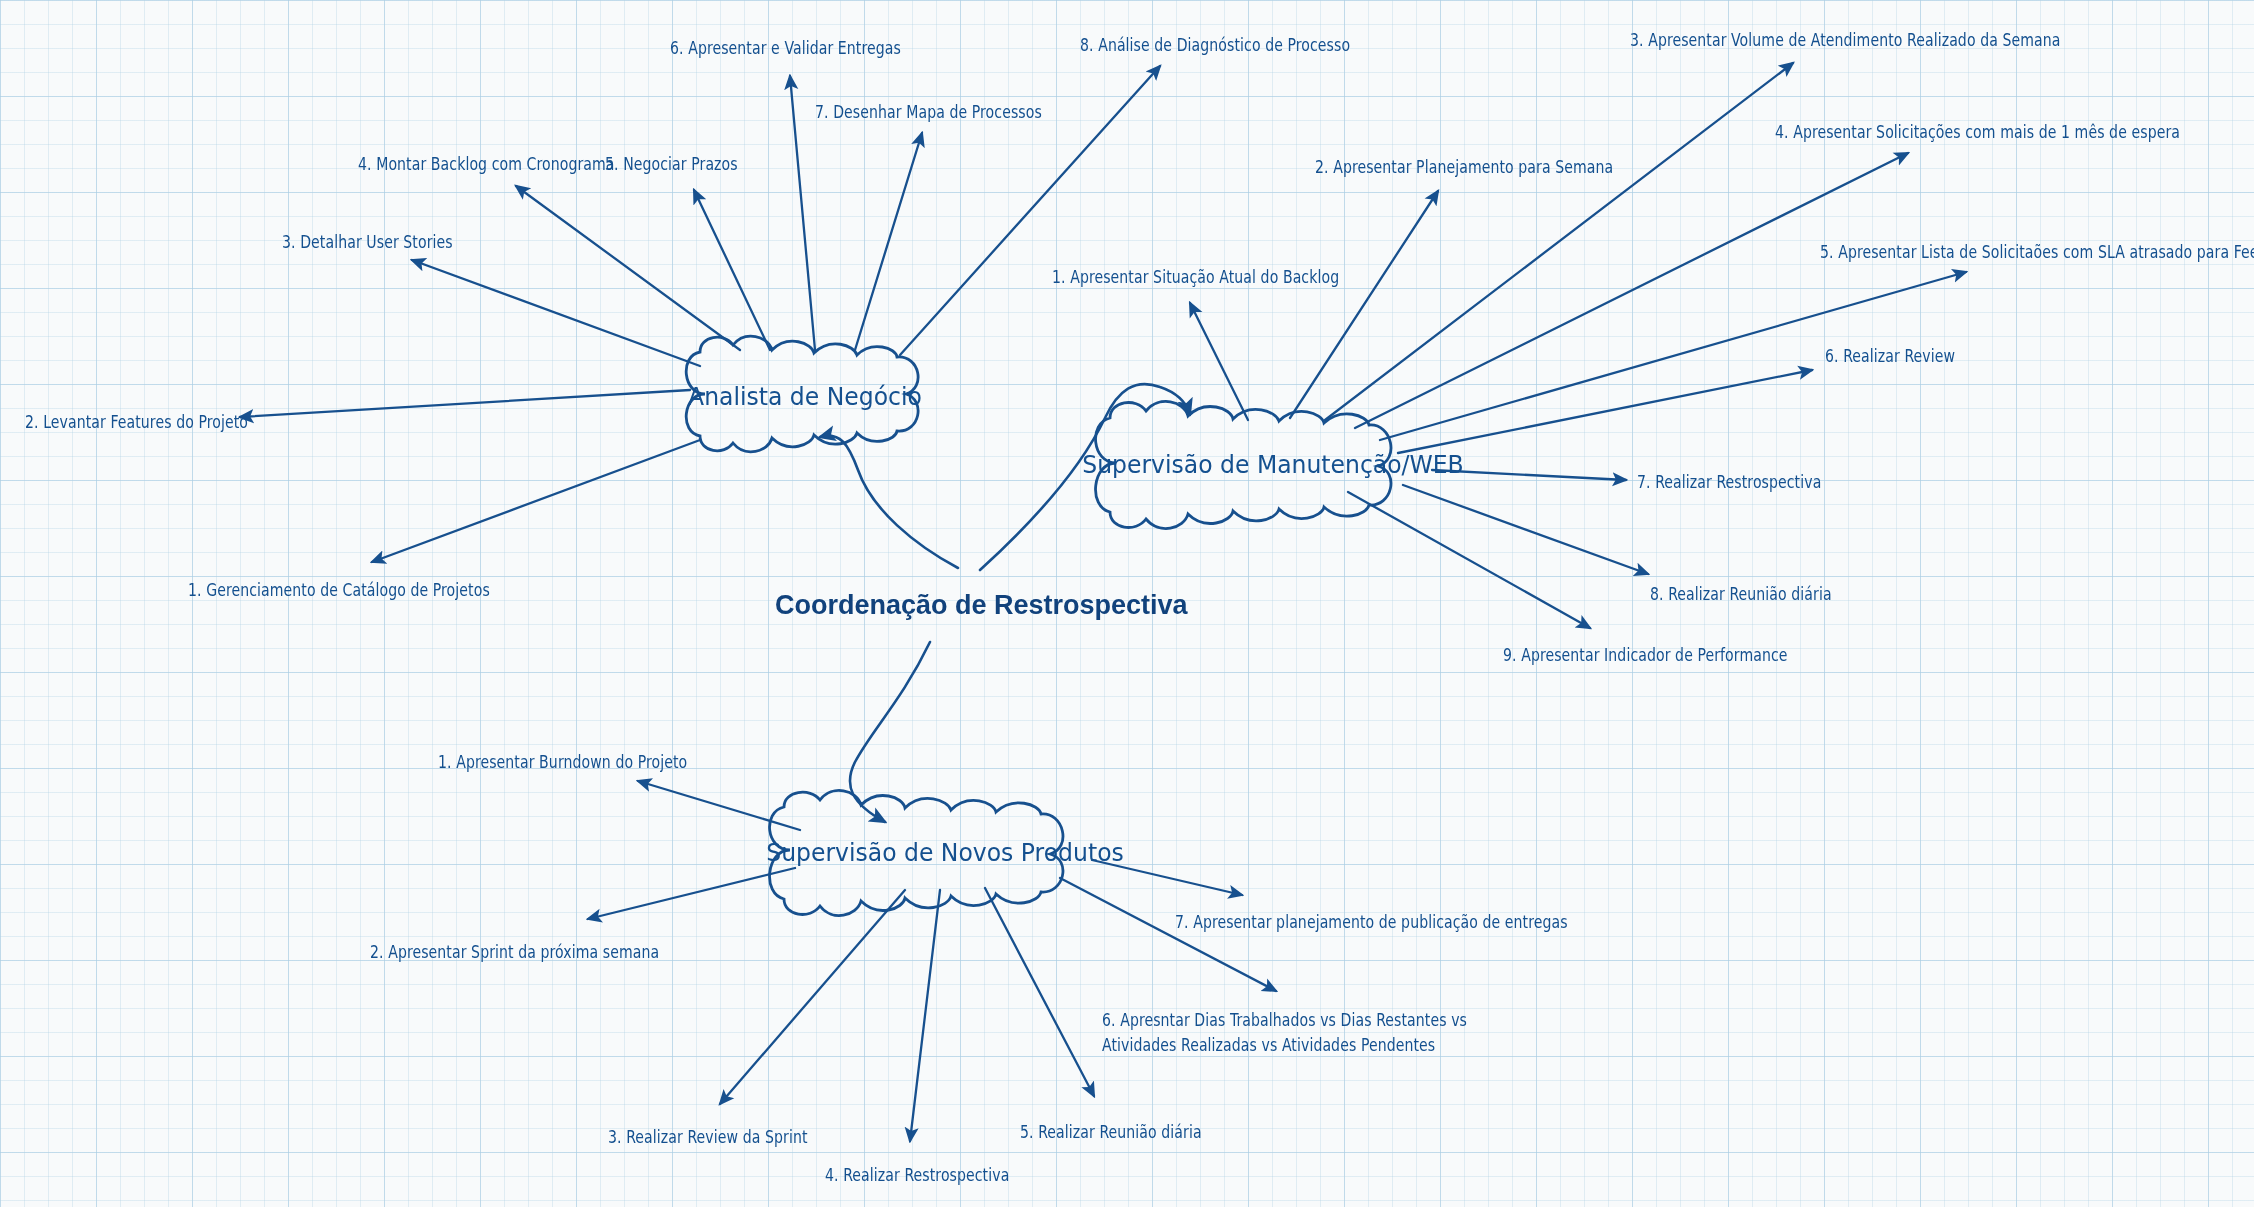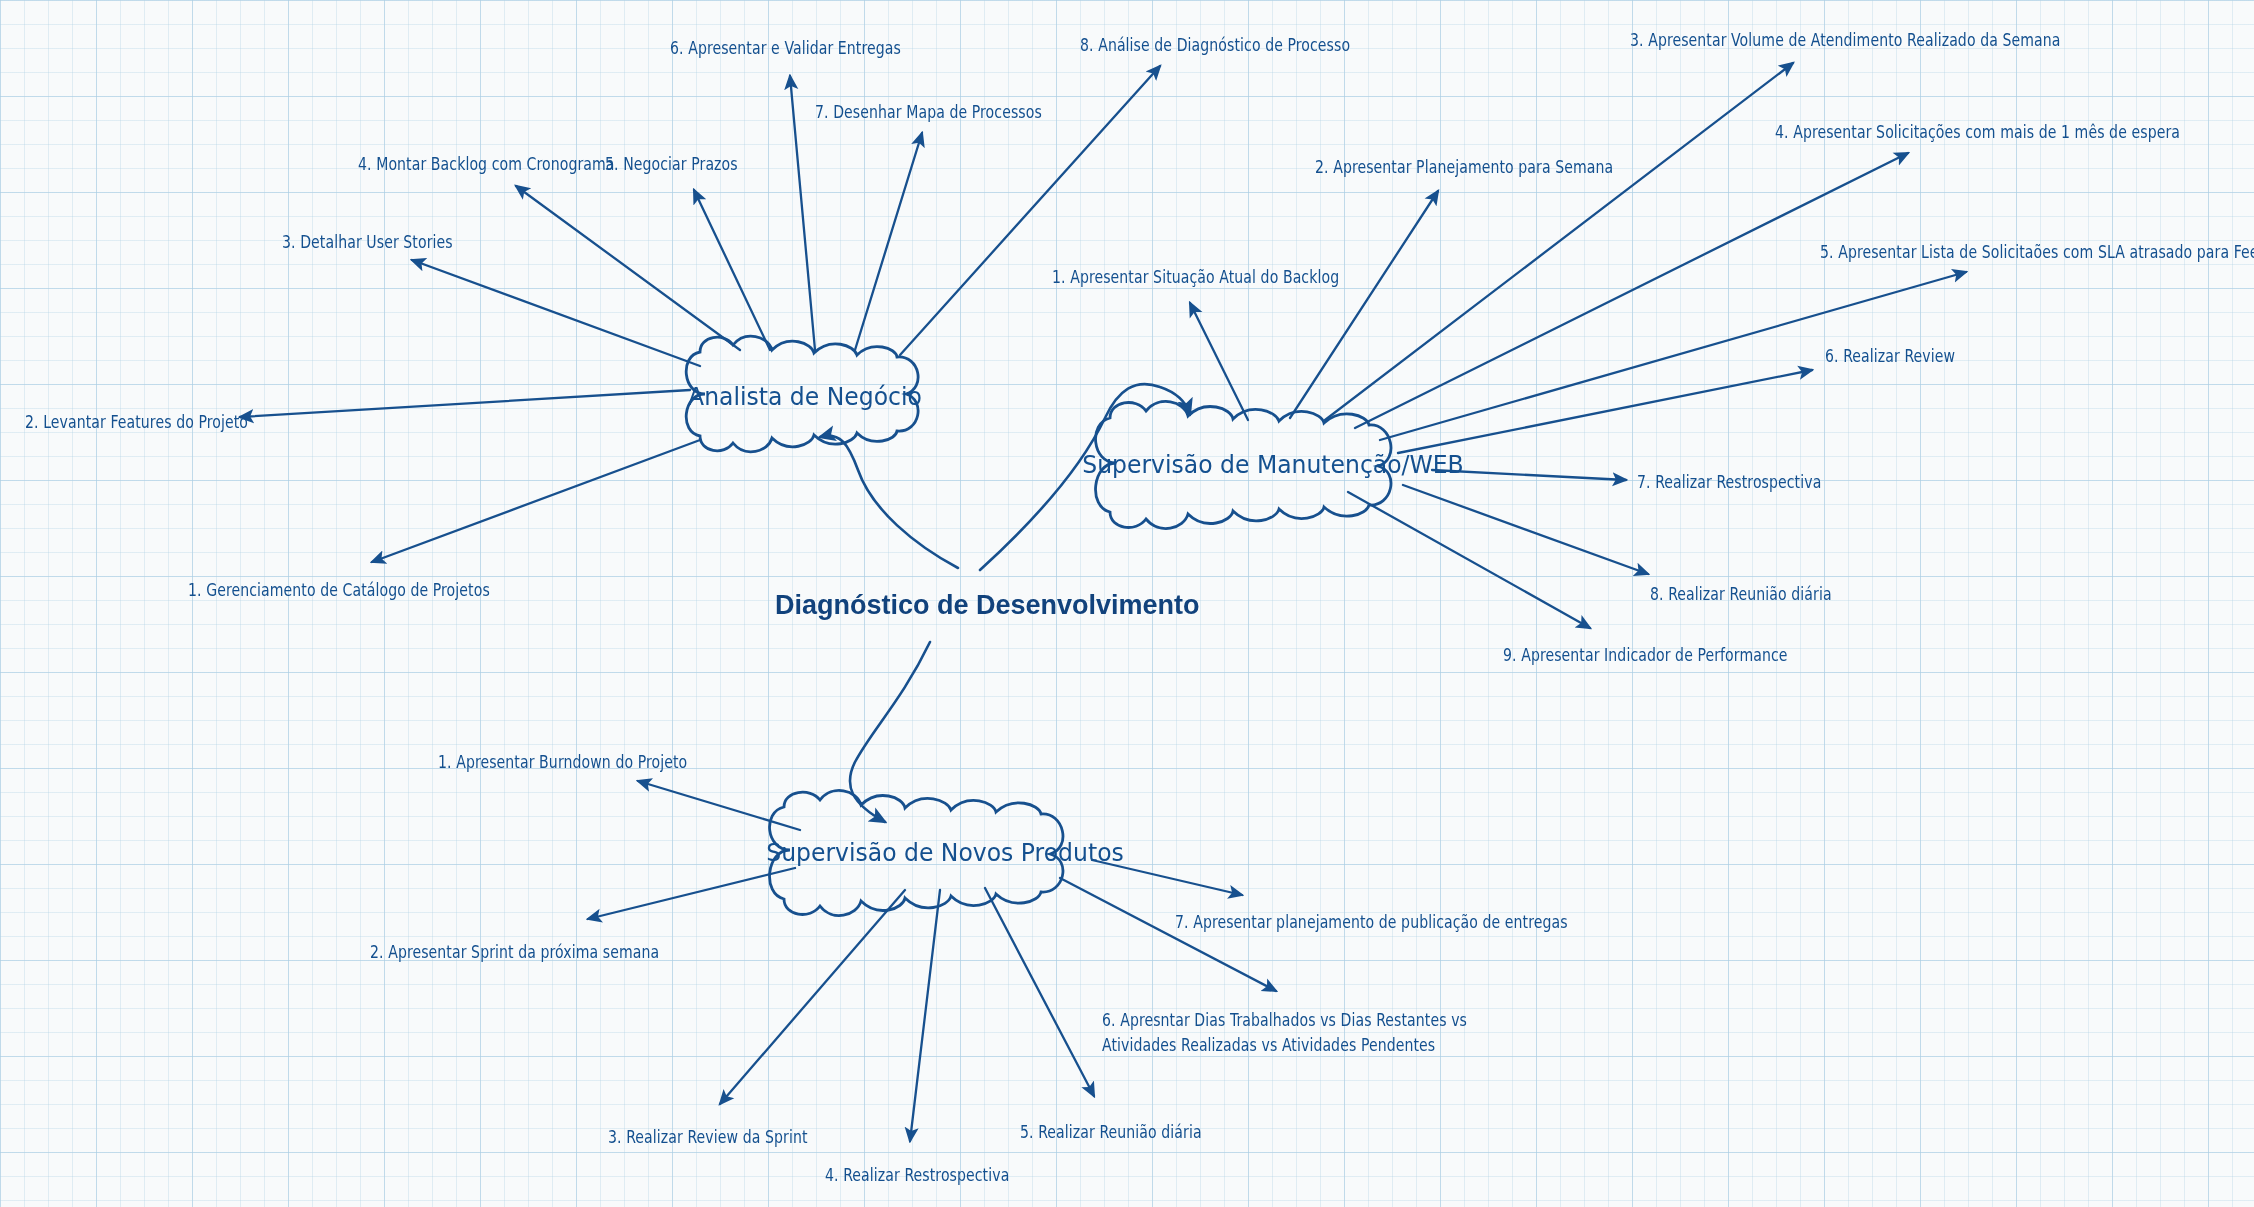--- a/index.html
+++ b/index.html
@@ -162,21 +162,21 @@
                C 1039 902 1013 910 996 894
                C 994 904 968 913 951 896
                C 948 907 922 915 905 898
                C 903 909 878 918 861 901
                C 857 916 832 922 820 906
                C 810 920 784 916 784 899
                C 762 894 766 850 790 850 Z"></path>
     </g>
   </svg>
 
-  <div class="center-title" style="left:775px; top:590px;">Diagnóstico de Desenvolvimento</div>
+  <div class="center-title" style="left:775px; top:590px;">Coordenação de Restrospectiva</div>
 
   <div class="node-text" style="left:805px; top:382px; transform:translateX(-50%) scaleX(0.94);">Analista de Negócio</div>
 
   <div class="node-text" style="left:1273px; top:450px; transform:translateX(-50%) scaleX(0.94);">Supervisão de Manutenção/WEB</div>
 
   <div class="node-text" style="left:945px; top:838px; transform:translateX(-50%) scaleX(0.94);">Supervisão de Novos Produtos</div>
 
   <div class="lbl" style="left:188px; top:578px;">1. Gerenciamento de  Catálogo de Projetos</div>
   <div class="lbl" style="left:25px;  top:410px;">2. Levantar Features do Projeto</div>
   <div class="lbl" style="left:282px; top:230px;">3. Detalhar User Stories</div>

